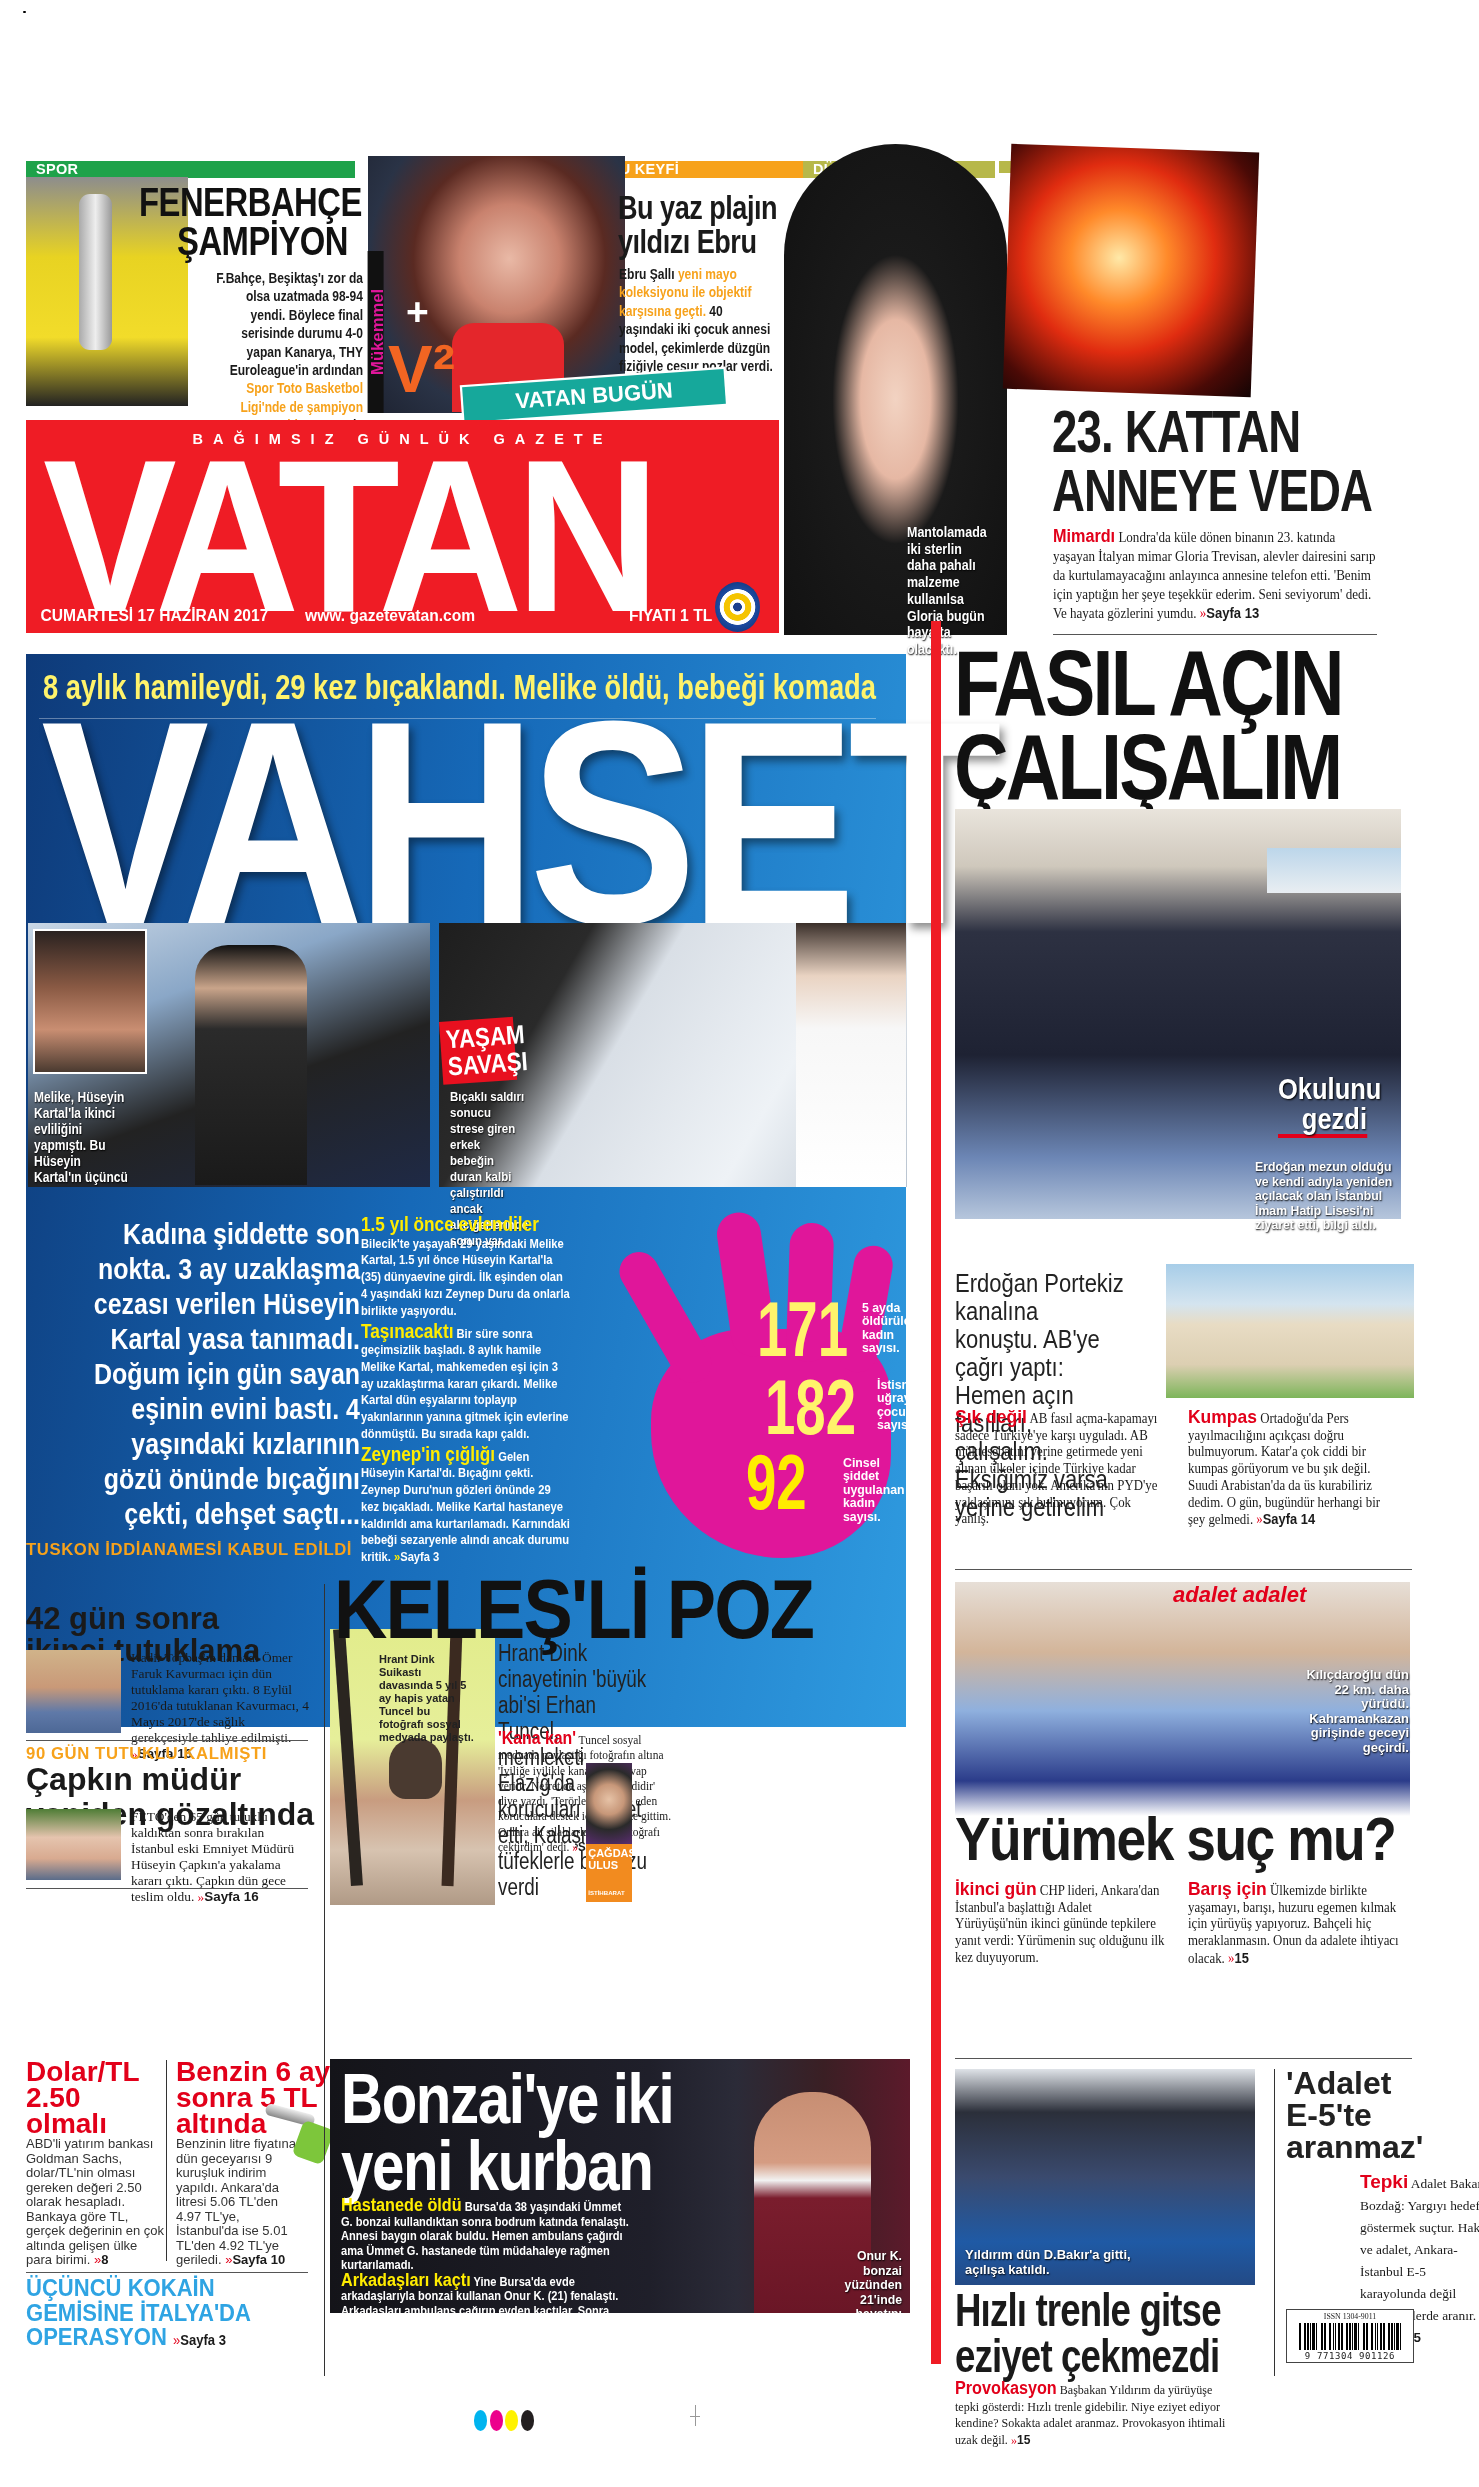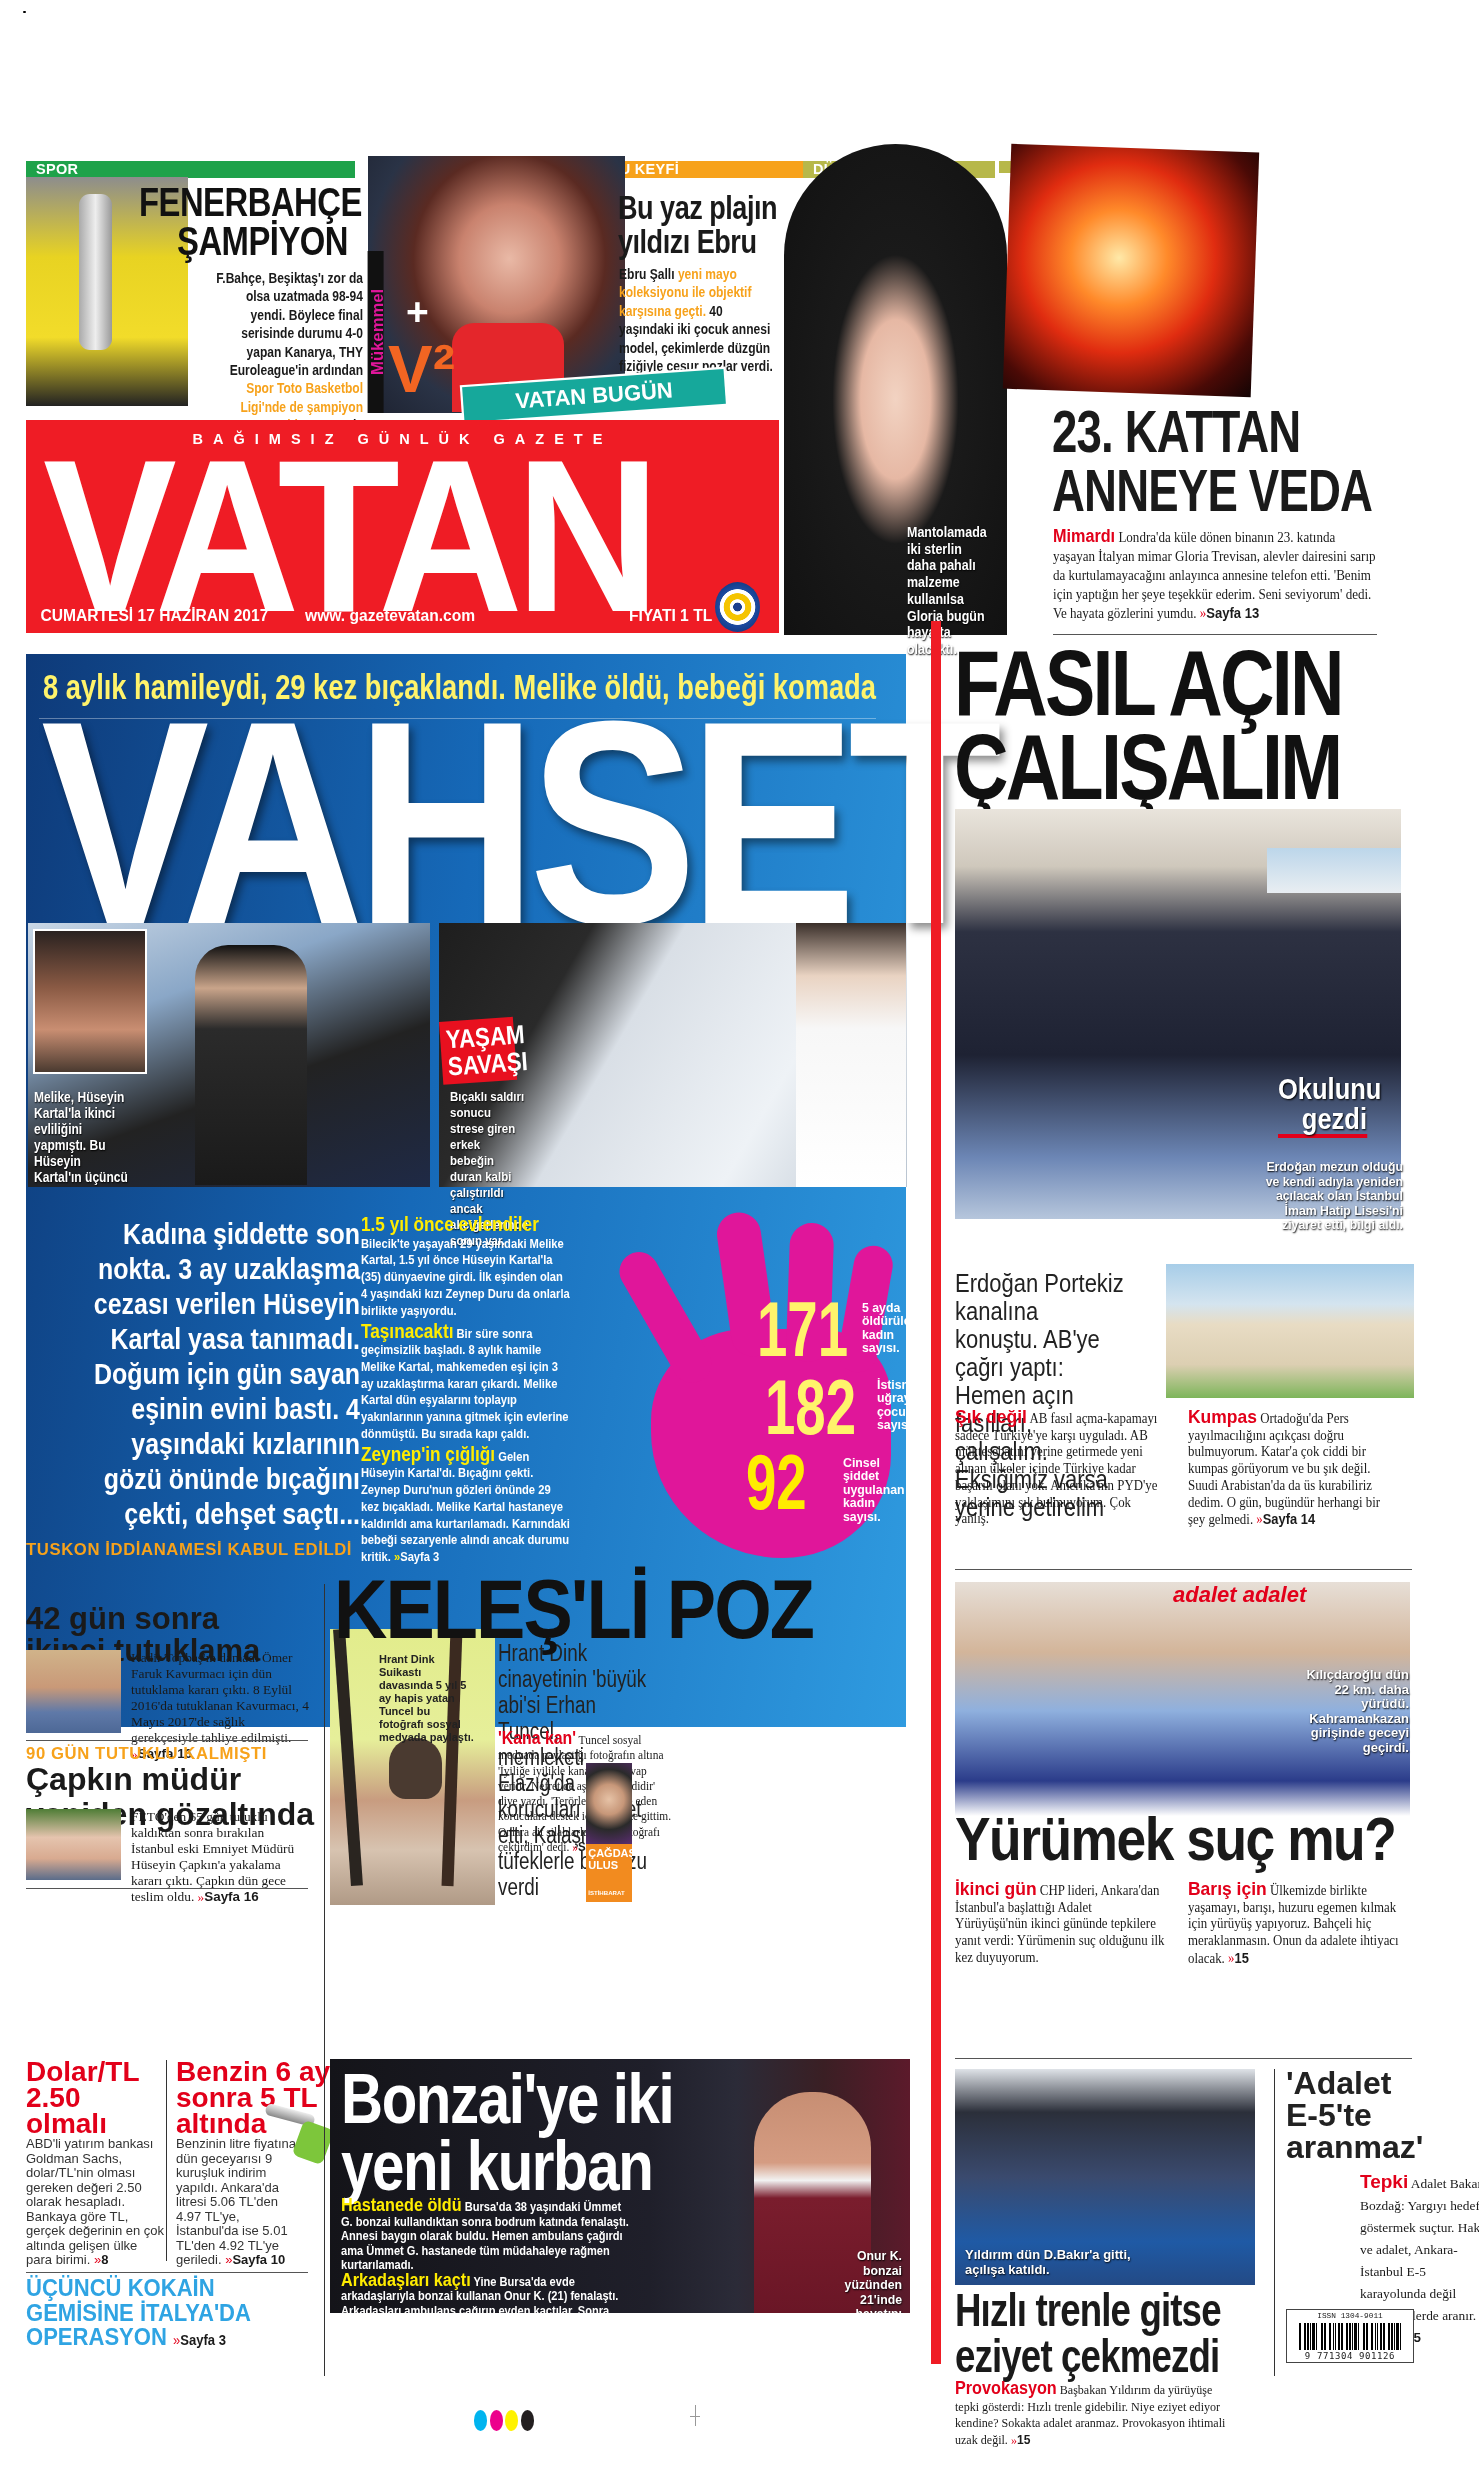--- a/index.html
+++ b/index.html
@@ -152,21 +152,21 @@
 <div>
   <div class="abs b" style="left:954px;top:644px;font-size:92px;line-height:78px;letter-spacing:-3.3px;color:#111;transform:scaleX(.82);transform-origin:left top;white-space:nowrap">FASIL AÇIN</div>
   <div class="abs b" style="left:954px;top:728px;font-size:92px;line-height:78px;letter-spacing:-3.3px;color:#111;transform:scaleX(.82);transform-origin:left top;white-space:nowrap">ÇALIŞALIM</div>
   <div class="ph" style="left:955px;top:809px;width:446px;height:410px;background:linear-gradient(180deg,#e9e4dc 0%,#cfc8bc 14%,#2d3142 30%,#1e2233 60%,#6c86b5 85%,#b6c6dc 100%)">
     <div class="abs" style="left:312px;top:39px;width:134px;height:45px;background:linear-gradient(180deg,#bcd6ea,#e9eef2)"></div>
   </div>
   <div class="abs b" style="left:1278px;top:1074px;color:#fff;font-size:30px;line-height:30px;text-shadow:1.1px 1.1px 2.2px #000;transform:scaleX(.85);transform-origin:left top">
     <div>Okulunu</div>
     <div style="padding-left:28px;border-bottom:4.5px solid #e2001a;display:inline-block">gezdi</div>
   </div>
-  <div class="abs cap-w" style="left:1255px;top:1160px;width:148px;text-align:right;font-size:12.3px;line-height:14.5px">Erdoğan mezun olduğu ve kendi adıyla yeniden açılacak olan İstanbul İmam Hatip Lisesi'ni ziyaret etti, bilgi aldı.</div>
+  <div class="abs cap-w" style="left:1255px;top:1160px;width:148px;text-align:left;font-size:12.3px;line-height:14.5px">Erdoğan mezun olduğu ve kendi adıyla yeniden açılacak olan İstanbul İmam Hatip Lisesi'ni ziyaret etti, bilgi aldı.</div>
   <div class="abs" style="left:955px;top:1269px;width:195px;font-size:25px;line-height:28px;color:#222;transform:scaleX(.88);transform-origin:left top">Erdoğan Portekiz kanalına konuştu. AB'ye çağrı yaptı: Hemen açın fasılları, çalışalım. Eksiğimiz varsa yerine getirelim</div>
   <div class="ph" style="left:1166px;top:1264px;width:248px;height:134px;background:linear-gradient(180deg,#a7cde8 0%,#d4e4ef 30%,#e8dcc4 45%,#dccfb2 75%,#7db55a 100%)"></div>
   <div class="abs serif" style="left:955px;top:1409px;width:223px;font-size:14px;line-height:16.7px;transform:scaleX(.92);transform-origin:left top">
     <span class="red b" style="font-family:'Liberation Sans',sans-serif;font-size:19px">Şık değil</span> <span>AB fasıl açma-kapamayı sadece Türkiye'ye karşı uyguladı. AB müktesebatını yerine getirmede yeni alınan ülkeler içinde Türkiye kadar başarılı olanı yok. Amerika'nın PYD'ye yaklaşımını şık bulmuyorum. Çok yanlış.</span>
   </div>
   <div class="abs serif" style="left:1188px;top:1409px;width:223px;font-size:14px;line-height:16.7px;transform:scaleX(.92);transform-origin:left top">
     <span class="red b" style="font-family:'Liberation Sans',sans-serif;font-size:19px">Kumpas</span> <span>Ortadoğu'da Pers yayılmacılığını açıkçası doğru bulmuyorum. Katar'a çok ciddi bir kumpas görüyorum ve bu şık değil. Suudi Arabistan'da da üs kurabiliriz dedim. O gün, bugündür herhangi bir şey gelmedi.</span>
     <span class="arrow">»</span><span class="pg">Sayfa 14</span>
   </div>
   <div class="rule" style="left:955px;top:1569px;width:457px;height:1.1px"></div>
@@ -206,21 +206,21 @@
   <div class="abs b" style="left:1286px;top:2067px;font-size:32px;line-height:32px;color:#222">
     <div>'Adalet</div>
       <div>E-5'te</div>
       <div>aranmaz'</div>
   </div>
   <div class="abs serif" style="left:1360px;top:2171px;width:128px;font-size:13.4px;line-height:22px">
     <span class="red b" style="font-family:'Liberation Sans',sans-serif;font-size:19px">Tepki</span> <span>Adalet Bakanı Bozdağ: Yargıyı hedef göstermek suçtur. Hak ve adalet, Ankara-İstanbul E-5 karayolunda değil mahkemelerde aranır.</span>
     <span class="arrow">»</span><span class="pg">Sayfa 15</span>
   </div>
   <div class="abs" style="left:1286px;top:2309px;width:128px;height:54px;border:1.1px solid #444;background:#fff">
-    <div class="abs" style="top:2.2px;left:0;width:100%;text-align:center;font-family:Liberation Mono, monospace;font-size:7.8px">ISSN 1304-9011</div>
+    <div class="abs" style="top:2.2px;left:0;width:100%;text-align:center;font-family:Liberation Serif, serif;font-size:7.8px">ISSN 1304-9011</div>
     <div class="abs" style="top:13.4px;left:12.3px;width:106px;height:27px;background:repeating-linear-gradient(90deg,#000 0 1.7px,#fff 1.7px 2.8px,#000 2.8px 3.3px,#fff 3.3px 5px,#000 5px 7.3px,#fff 7.3px 8.4px)"></div>
     <div class="abs" style="bottom:1.1px;left:0;width:100%;text-align:center;font-family:'DejaVu Sans Mono',monospace;font-size:9px;letter-spacing:0.6px">9 771304 901126</div>
   </div>
 </div>
 
 <div>
   <div class="abs b" style="left:26px;top:1540px;color:#f7a21b;font-size:16.7px;letter-spacing:0.6px">TUSKON İDDİANAMESİ KABUL EDİLDİ</div>
   <div class="abs b" style="left:26px;top:1603px;font-size:31px;line-height:32px">
     <div>42 gün sonra</div>
       <div>ikinci tutuklama</div>

